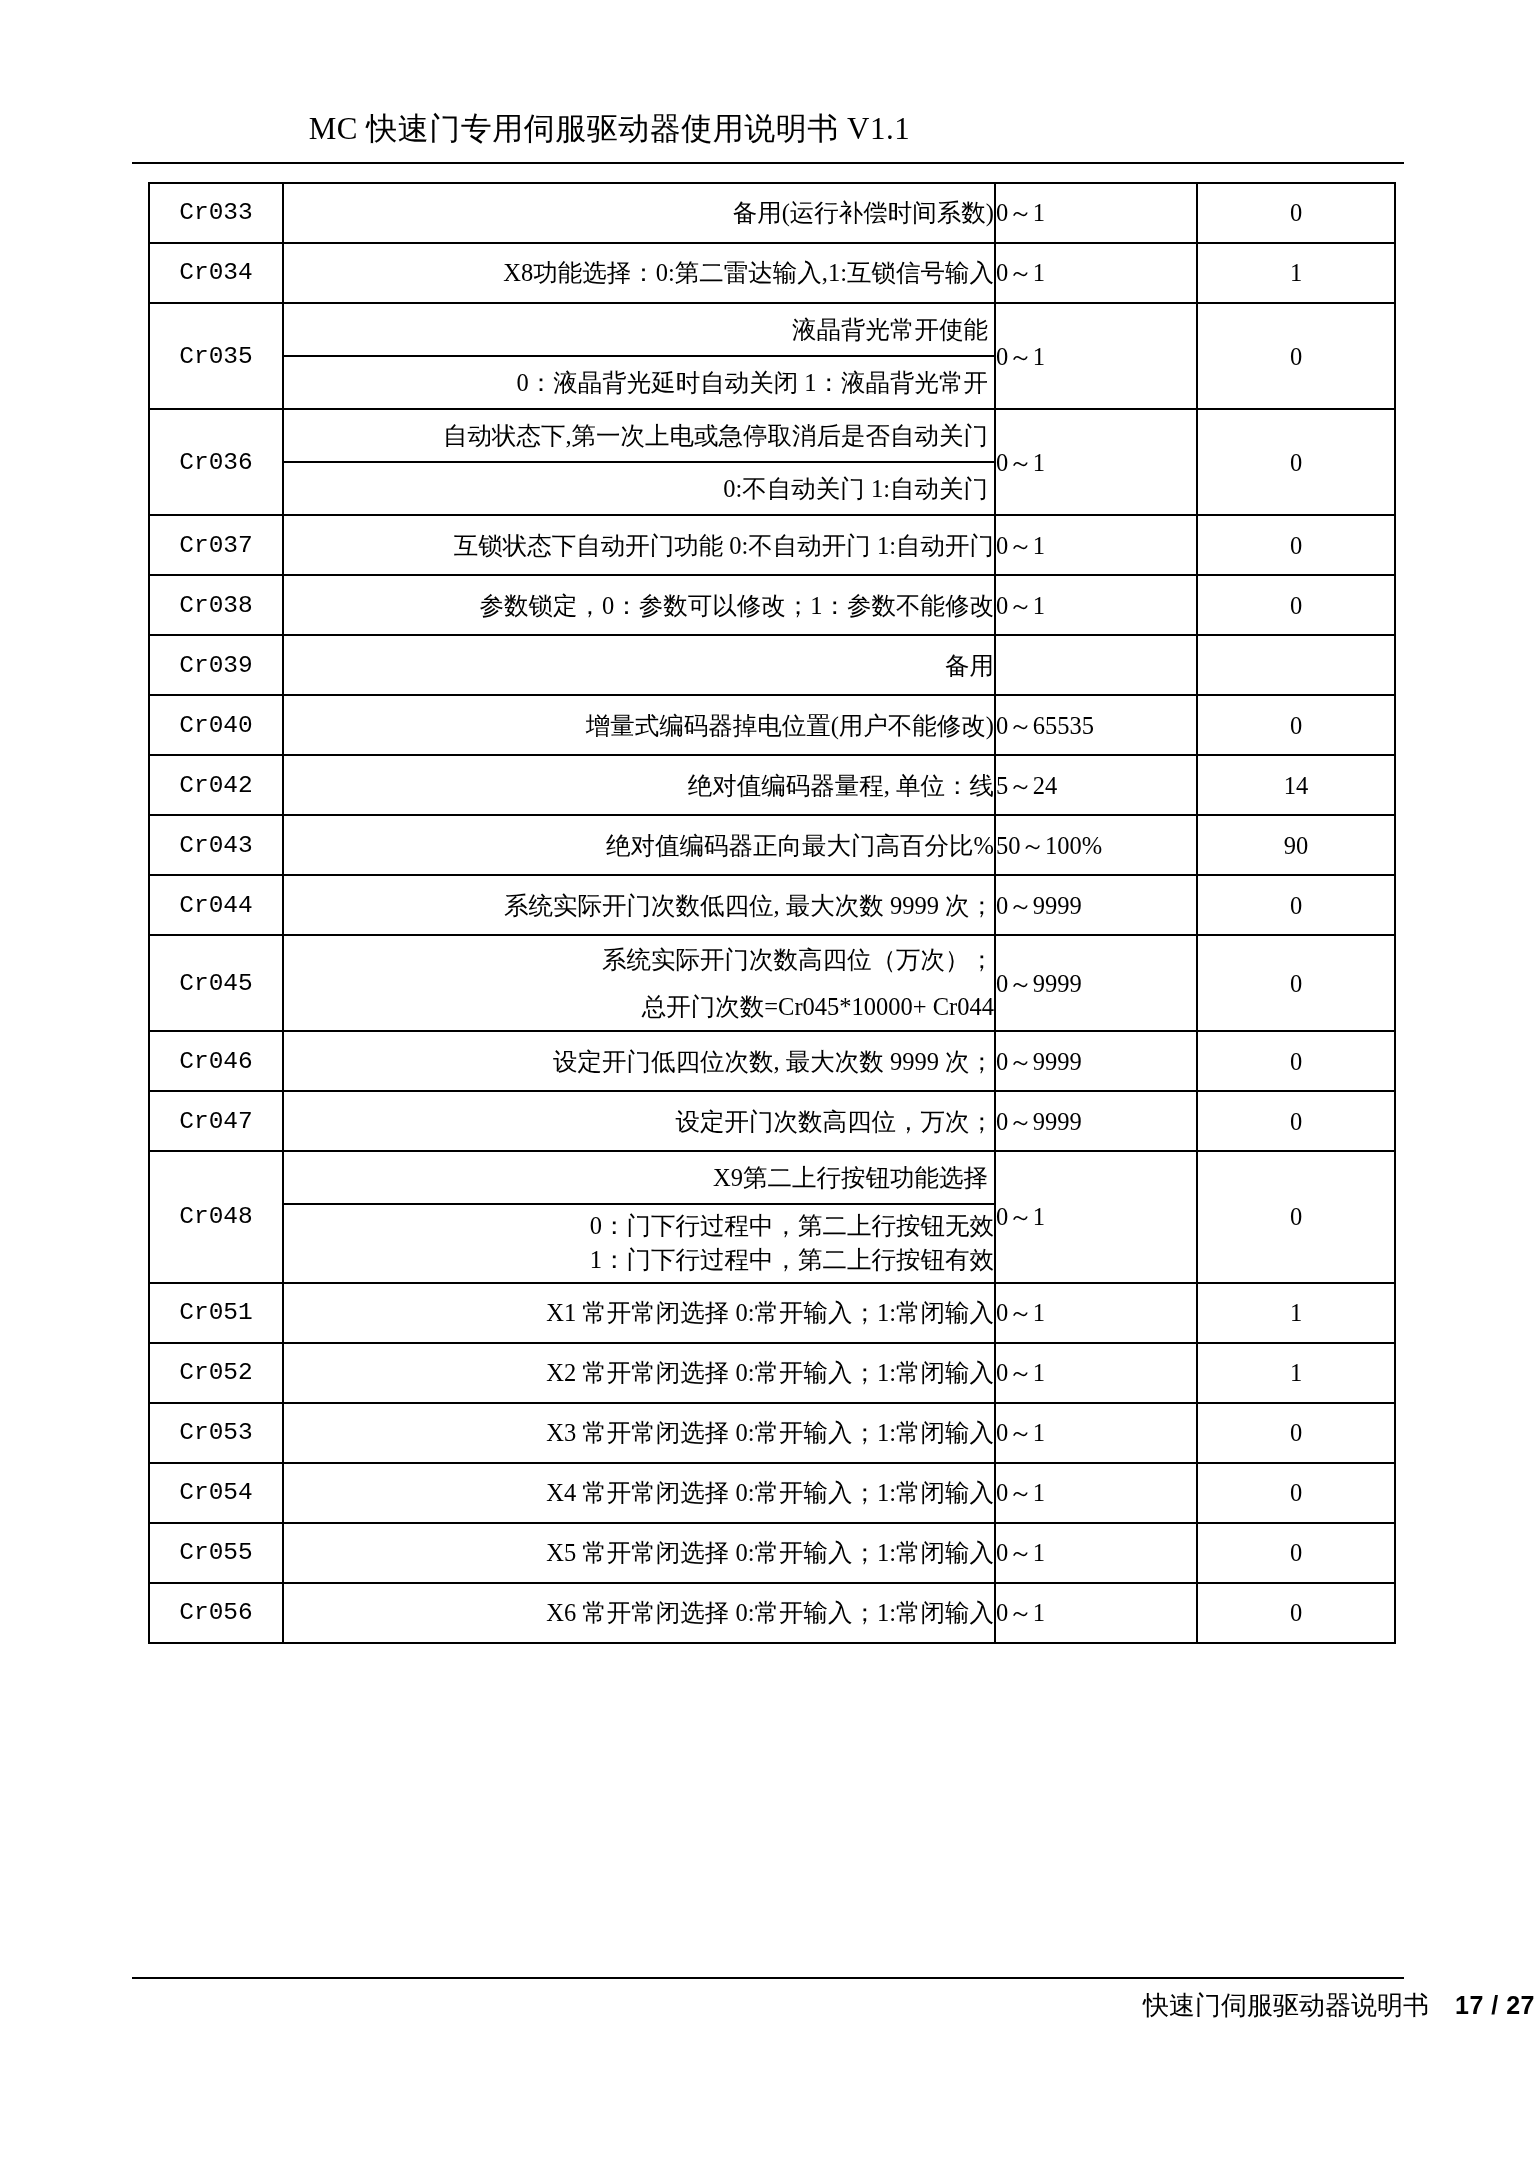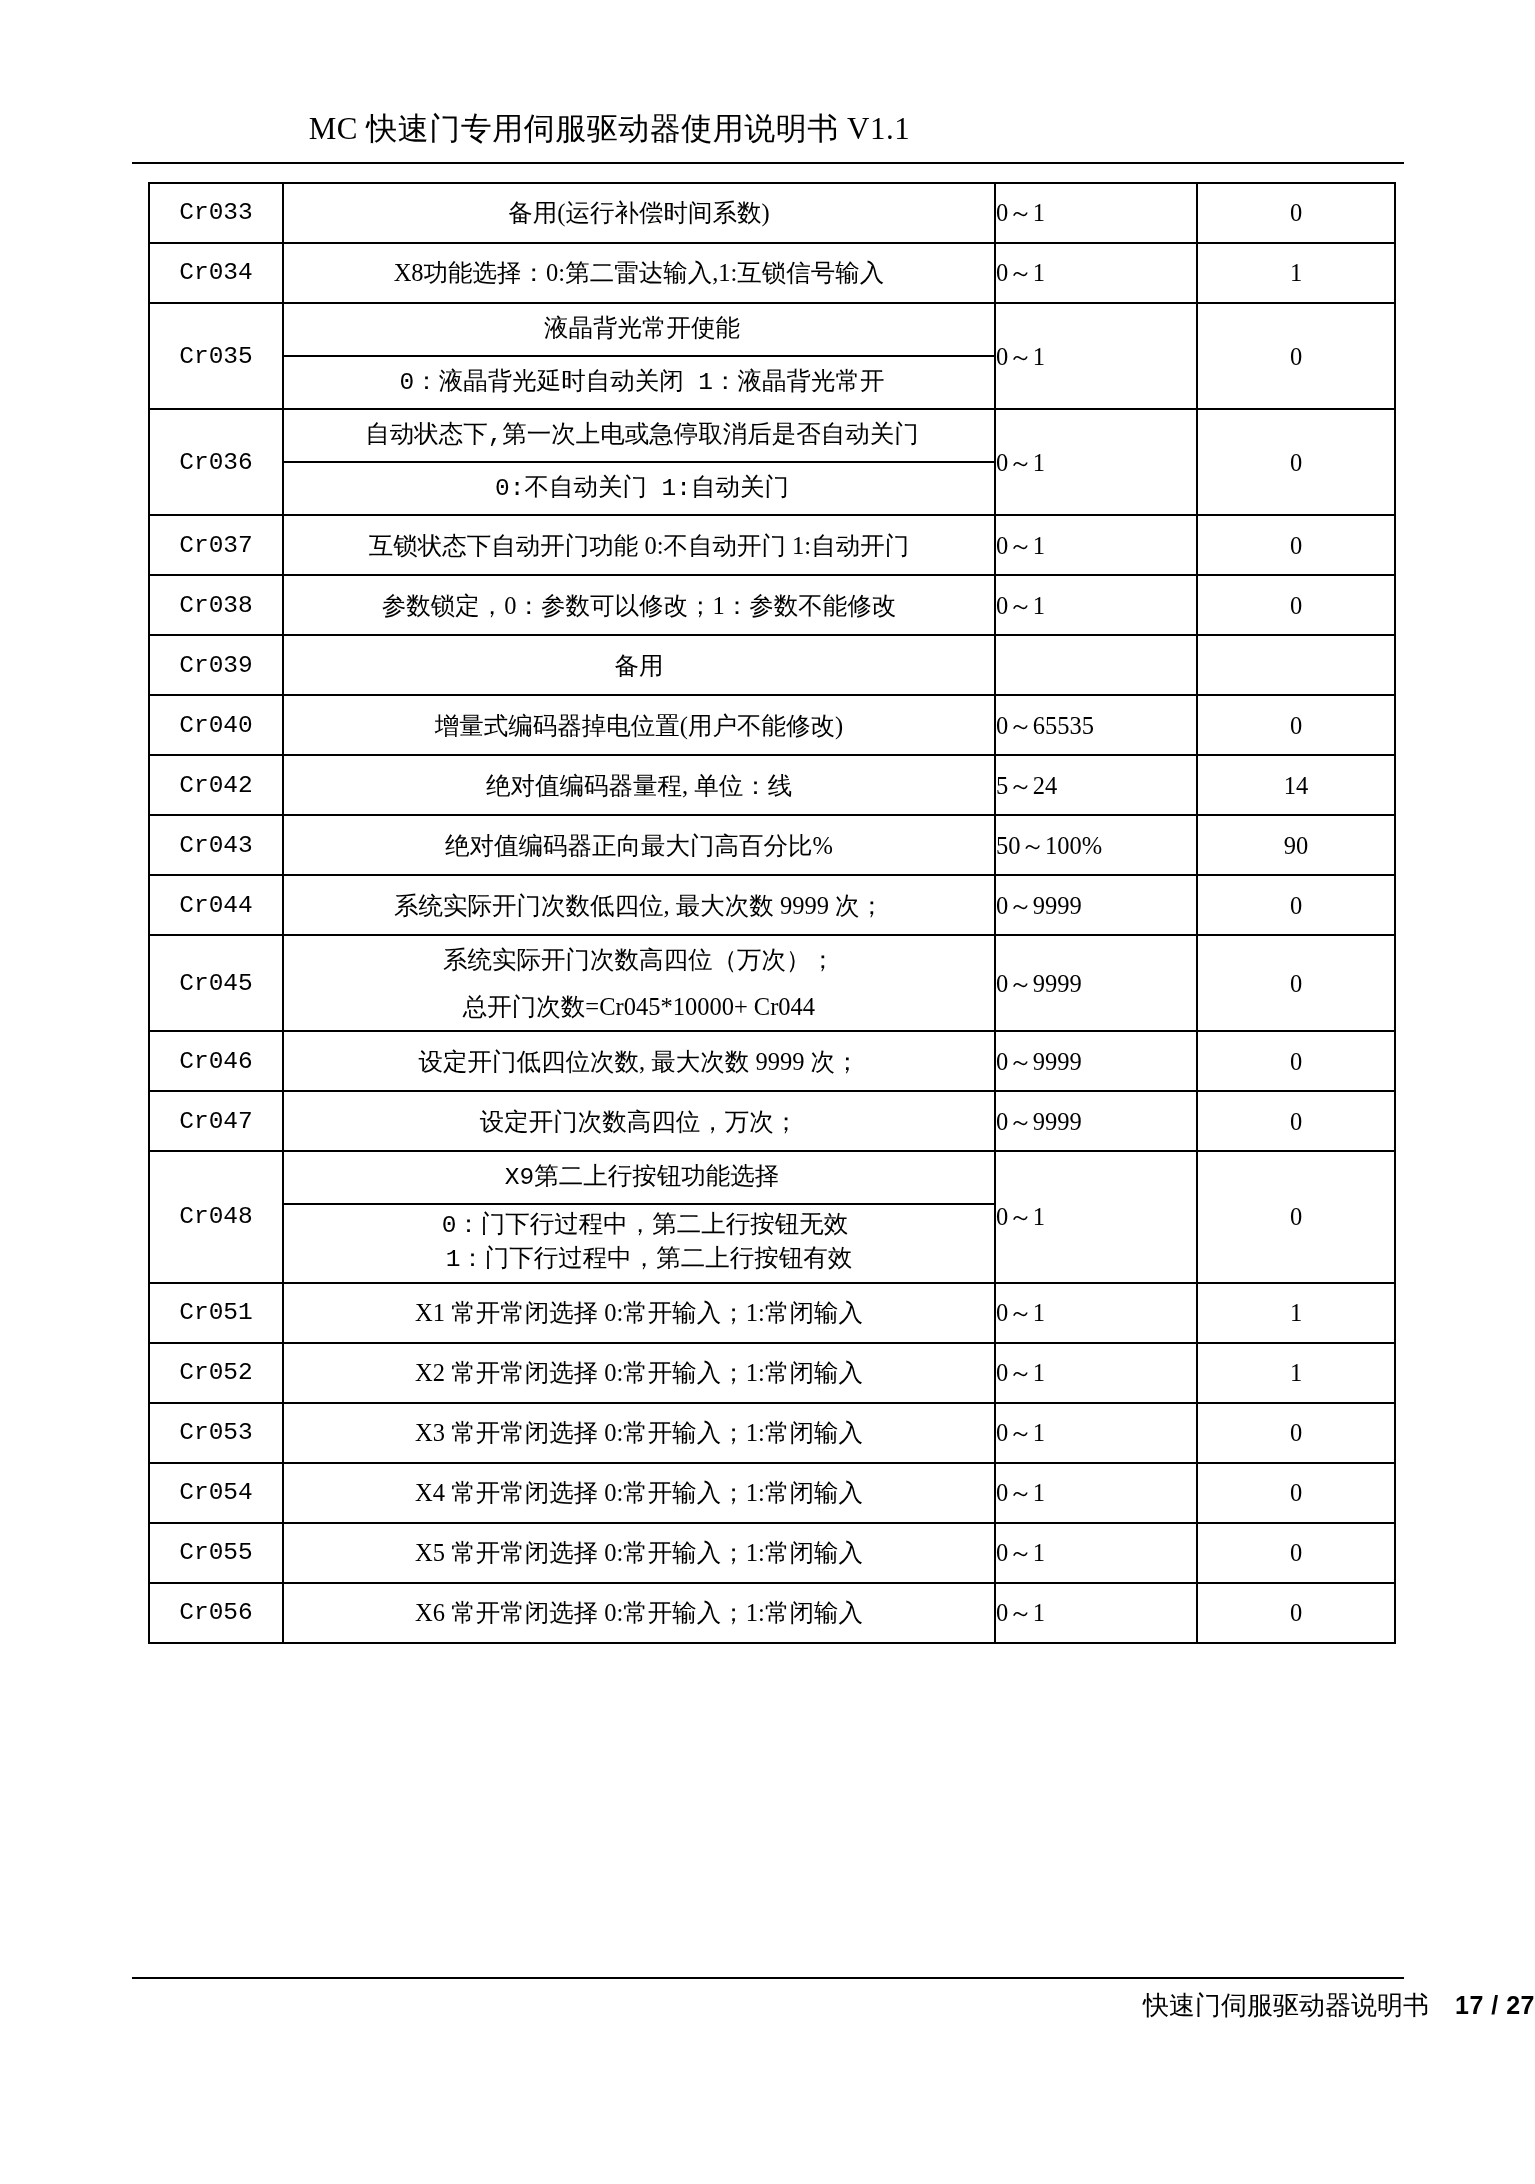--- a/index.html
+++ b/index.html
@@ -80,21 +80,21 @@
     width: 132px;
     text-align: center;
     font-family: "Liberation Mono", monospace;
     font-size: 23px;
     letter-spacing: 0px;
   }
   td.desc {
     width: 710px;
     padding-left: 12px;
     padding-right: 6px;
-    text-align: center;
+    text-align: right;
   }
   td.range {
     width: 200px;
     text-align: left;
     font-family: "Liberation Serif", serif;
     font-size: 24px;
     border-radius: 13px;
   }
   td.value {
     width: 196px;
@@ -109,21 +109,21 @@
   .split-inner {
     display: block;
   }
   .split-inner .sline {
     display: block;
     padding: 9px 0 9px 0;
   }
   .split-inner .sline.top {
     border-bottom: 2px solid #000;
   }
-  td.desc.nopad { padding-left: 0; padding-right: 0; font-family: Liberation Mono, monospace; }
+  td.desc.nopad { padding-left: 0; padding-right: 0; }
   td.desc.nopad .sline { padding-left: 12px; padding-right: 6px; }
 </style>
 </head>
 <body>
 
 <div class="page">
 
   <div class="header">MC 快速门专用伺服驱动器使用说明书 V1.1</div>
   <div class="header-rule"></div>
 

